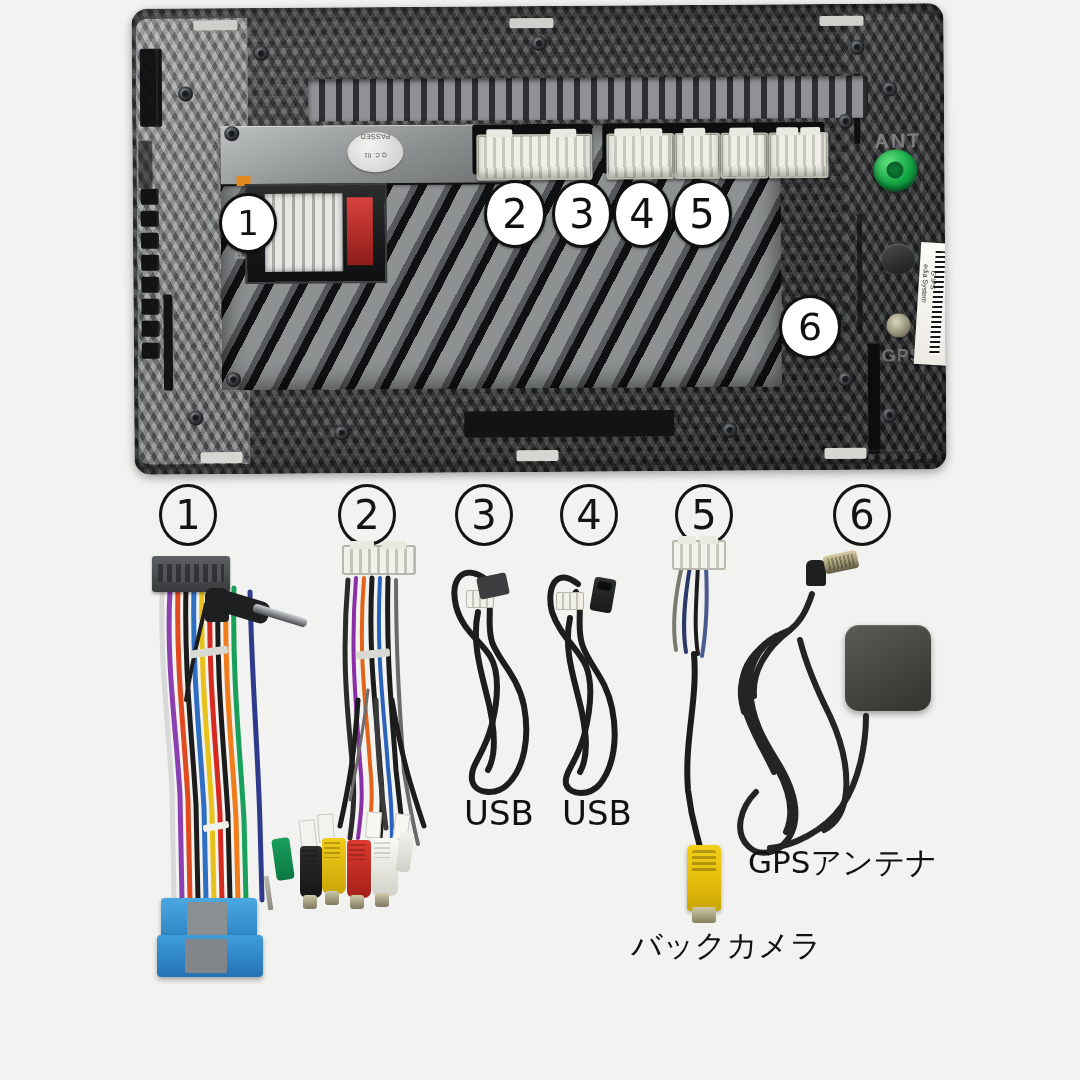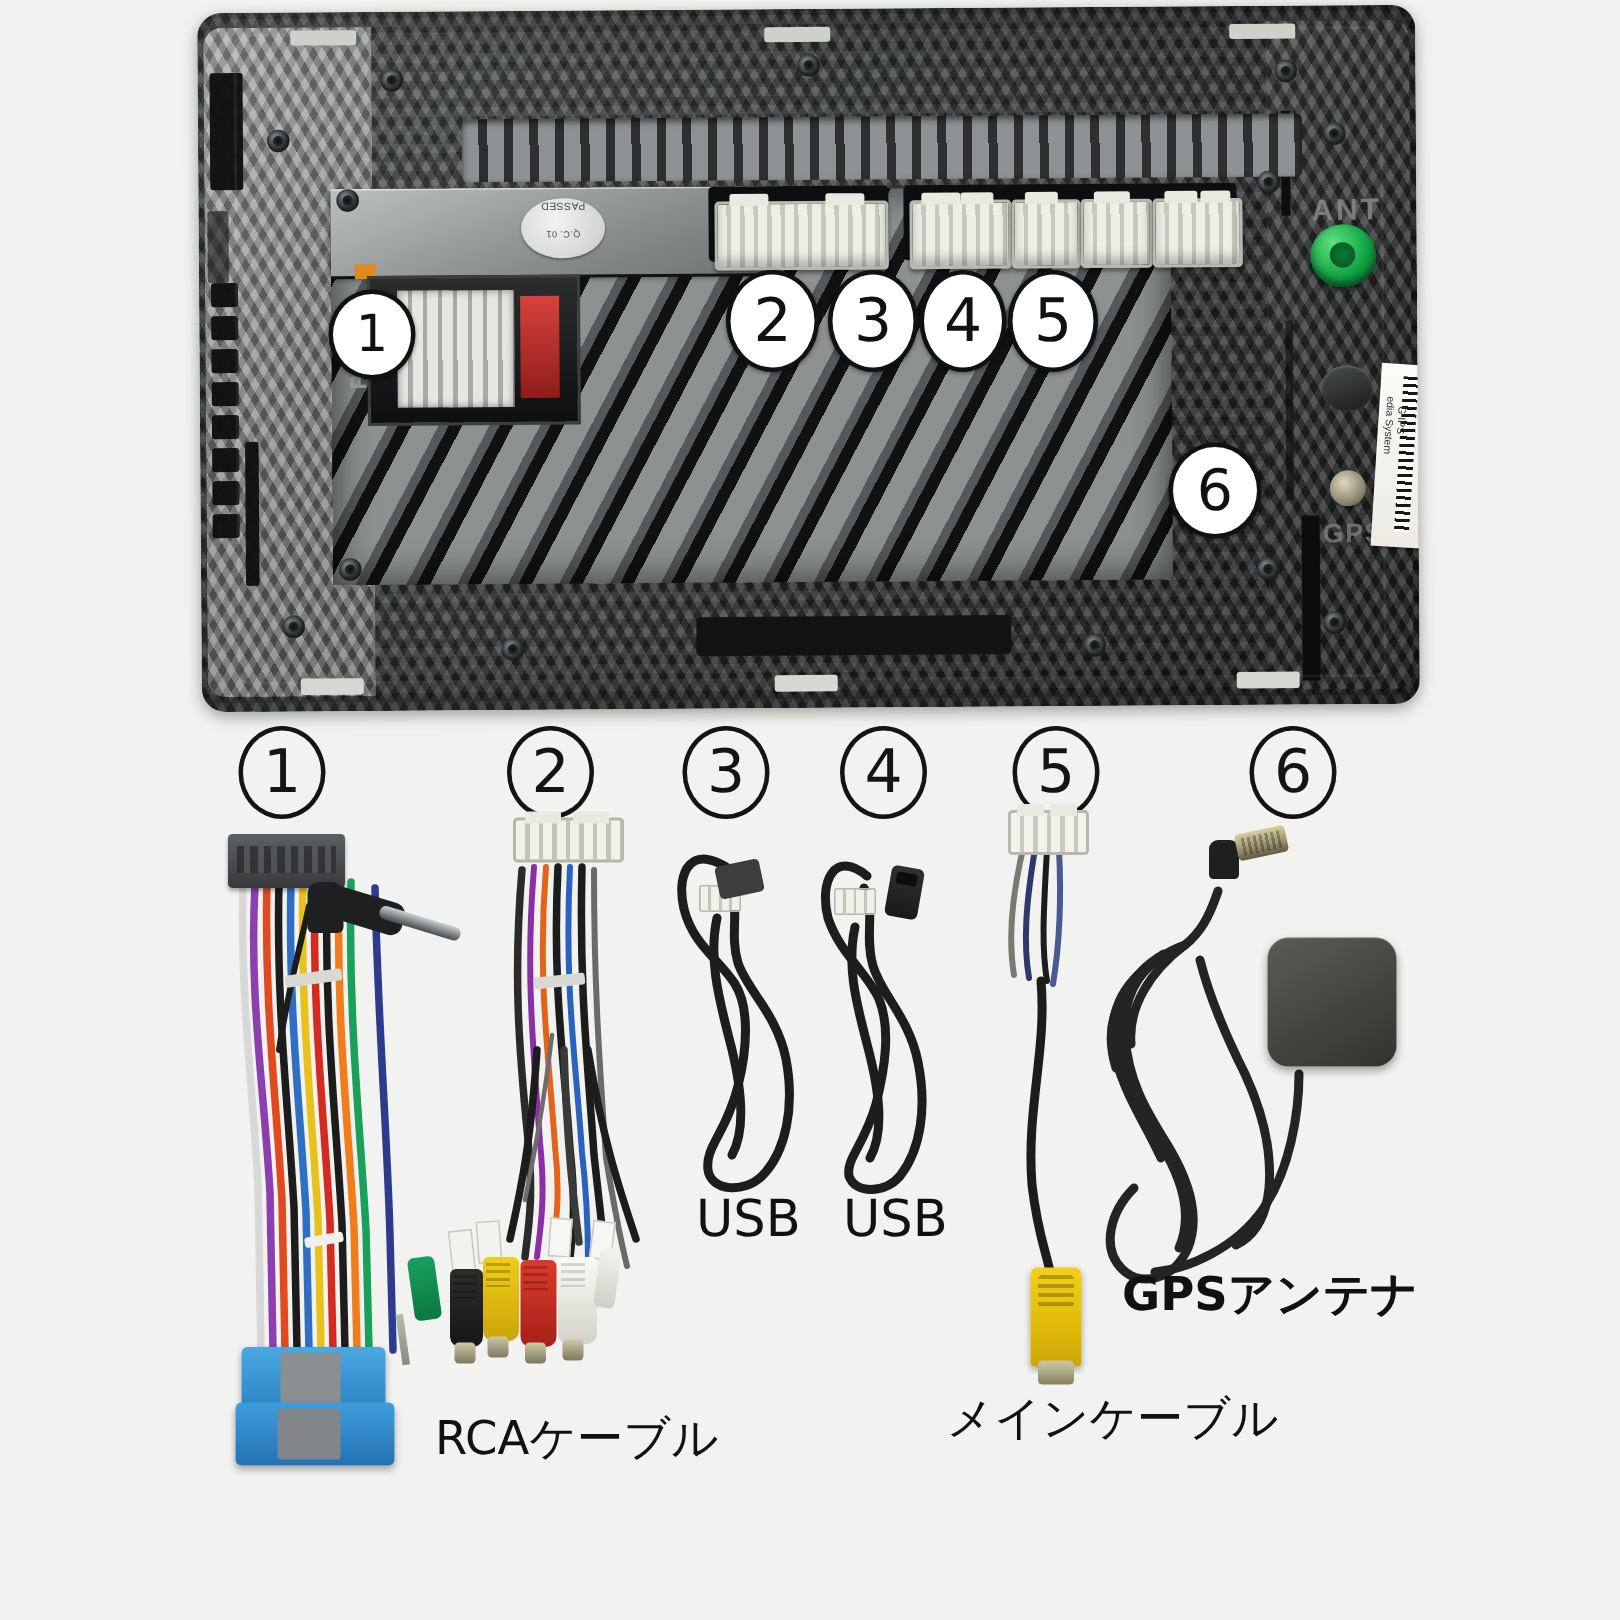--- a/index.html
+++ b/index.html
@@ -473,21 +473,20 @@
     <div class="plug" style="left:347px;top:840px;width:24px;height:58px;background:linear-gradient(180deg,#dc3a2c,#a4201a);">
       <div class="rib"></div>
         <div class="tip"></div>
     </div>
     <div class="plug" style="left:372px;top:838px;width:26px;height:58px;background:linear-gradient(180deg,#fbfbf6,#d2d2ca);">
       <div class="rib" style="background:repeating-linear-gradient(180deg,rgba(0,0,0,.14) 0 2px,transparent 2px 5px);"></div>
       <div class="tip"></div>
     </div>
     <div style="position:absolute;left:398px;top:832px;width:14px;height:40px;border-radius:4px;background:linear-gradient(180deg,#f4f4ef,#cfcfc7);transform:rotate(8deg);"></div>
   </div>
-  <div class="caption" style="left:290px;top:938px;font-size:31px;">RCAケーブル</div>
 
   <div class="itm" style="left:0;top:0;">
     <svg width="1080" height="1080" style="position:absolute;left:0;top:0;pointer-events:none;">
       <g fill="none" stroke="#1d1d1d" stroke-width="6" stroke-linecap="round">
         <path d="M487 580 C462 562,450 580,456 606 C462 630,480 640,490 656 C500 672,498 700,492 724
                  C484 756,470 764,472 780 C474 794,496 796,508 784 C524 768,530 738,524 706
                  C518 676,498 660,492 642 C486 622,494 606,486 590"></path>
         <path d="M478 612 C472 640,480 668,486 692 C494 722,498 752,488 770"></path>
       </g>
     </svg>
@@ -526,21 +525,21 @@
                 background:repeating-linear-gradient(90deg,#f3f3ed 0 6px,#c9c9bf 6px 9px);
                 border:2px solid #b8b8ae;border-radius:3px;">
       <div class="sock-cap" style="left:4px;top:-6px;width:18px;"></div>
       <div class="sock-cap" style="left:26px;top:-6px;width:18px;"></div>
     </div>
     <div class="yellowrca" style="left:687px;top:845px;">
       <div class="rib"></div>
         <div class="ring"></div>
     </div>
   </div>
-  <div class="caption" style="left:631px;top:925px;font-size:31px;">メインケーブル</div>
+  <div class="caption" style="left:631px;top:925px;font-size:31px;">バックカメラ</div>
 
   <div class="itm" style="left:0;top:0;">
     <svg width="1080" height="1080" style="position:absolute;left:0;top:0;pointer-events:none;">
       <g fill="none" stroke="#242424" stroke-width="6" stroke-linecap="round">
         <path d="M812 594 C806 612,800 622,790 630 C766 648,752 672,754 696"></path>
         <path d="M790 630 C762 640,748 662,750 690 C752 724,768 746,780 766
                  C794 790,800 812,792 832 C782 854,760 858,748 846
                  C734 832,740 808,756 792"></path>
         <path d="M776 636 C752 650,742 672,746 698 C750 726,766 748,778 770
                  C790 792,794 814,786 832"></path>
@@ -552,15 +551,15 @@
         <path d="M866 716 C866 742,860 780,842 806 C824 832,792 846,770 848"></path>
       </g>
     </svg>
     <div class="smaelbow" style="left:806px;top:560px;"></div>
     <div class="sma" style="left:824px;top:553px;transform:rotate(-12deg);">
       <div style="position:absolute;left:4px;top:3px;width:26px;height:12px;
                   background:repeating-linear-gradient(90deg,rgba(0,0,0,.28) 0 2px,transparent 2px 4px);"></div>
     </div>
     <div class="gpsbox" style="left:845px;top:625px;"></div>
   </div>
-  <div class="caption" style="left:748px;top:842px;font-size:31px;font-weight:bold;">GPSアンテナ</div>
+  <div class="caption" style="left:748px;top:842px;font-size:31px;">GPSアンテナ</div>
 
 </div>
 
 </body></html>

